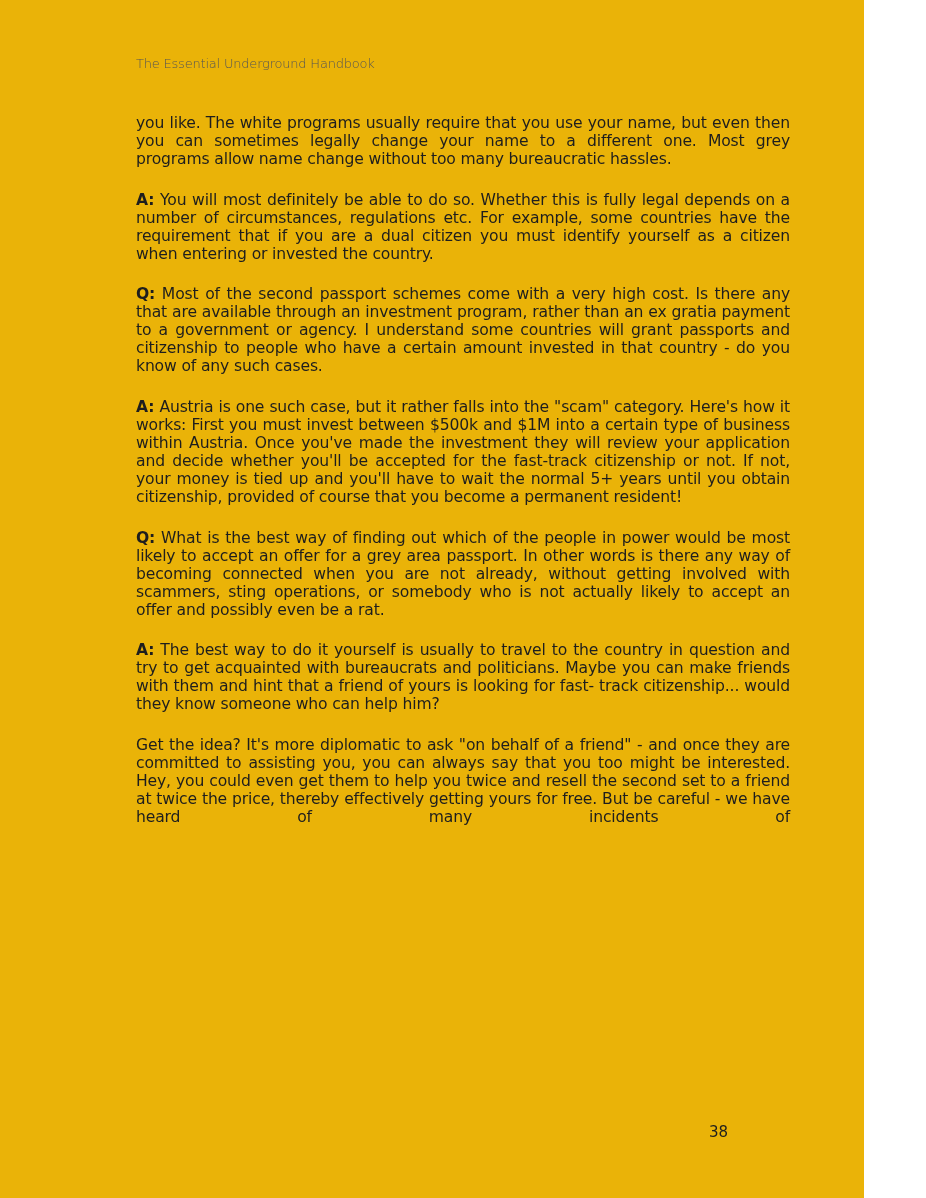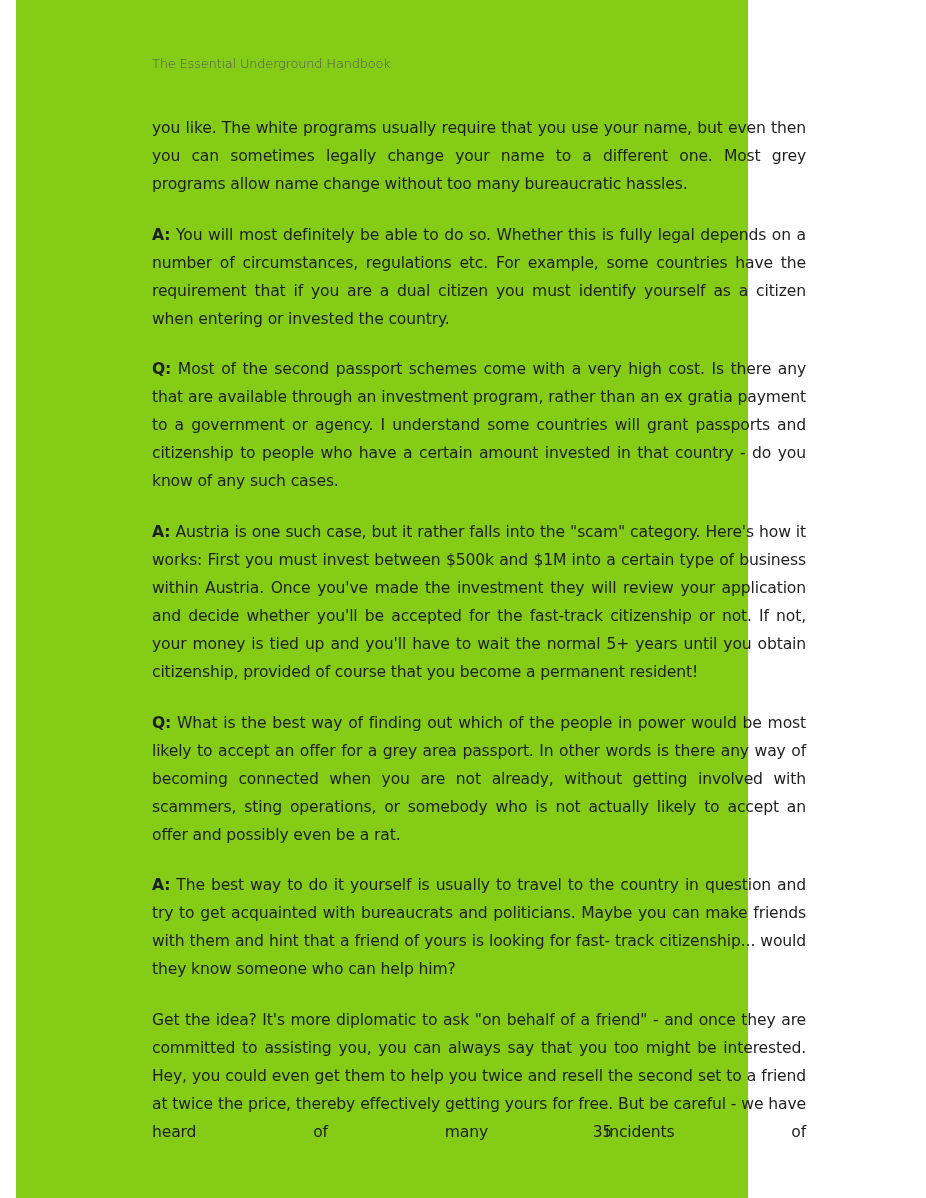--- a/index.html
+++ b/index.html
@@ -10,44 +10,44 @@
     body {
       width: 926px;
       height: 1198px;
       position: relative;
       overflow: hidden;
       font-family: "DejaVu Sans", sans-serif;
       color: #1a1a1a;
     }
     .page {
       position: absolute;
-      left: 16px; top: 0;
-      width: 732px;
+      left: 0; top: 0;
+      width: 864px;
       height: 1198px;
-      background: #84cc16;
+      background: #eab308;
     }
     .running-header {
       position: absolute;
       left: 136px;
       top: 56px;
       font-size: 13px;
       color: #555555;
       letter-spacing: -0.2px;
       font-weight: 300;
     }
     .body-text {
       position: absolute;
       left: 136px;
       top: 114px;
       width: 654px;
     }
     .para {
       margin: 0 0 22.7px 0;
       font-size: 15.6px;
-      line-height: 28px;
+      line-height: 18px;
       text-align: justify;
       letter-spacing: -0.15px;
       color: #1e1e1e;
     }
     .para.last {
       margin-bottom: 8px;
       text-align-last: justify;
     }
     .lead {
       font-weight: bold;
@@ -93,15 +93,15 @@
     <p class="para">
       <span class="lead">A:</span><span> The best way to do it yourself is usually to travel to the country in question and try to get acquainted with bureaucrats and politicians. Maybe you can make friends with them and hint that a friend of yours is looking for fast- track citizenship... would they know someone who can help him?</span>
     </p>
 
     <p class="para last">
       <span class="lead"></span><span>Get the idea? It's more diplomatic to ask "on behalf of a friend" - and once they are committed to assisting you, you can always say that you too might be interested. Hey, you could even get them to help you twice and resell the second set to a friend at twice the price, thereby effectively getting yours for free. But be careful - we have heard of many incidents of</span>
     </p>
 
   </div>
 
-  <div class="page-number">35</div>
+  <div class="page-number">38</div>
 
 </div>
 
 </body></html>

